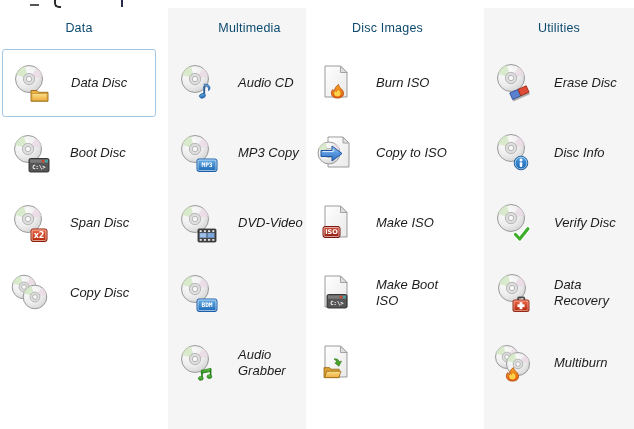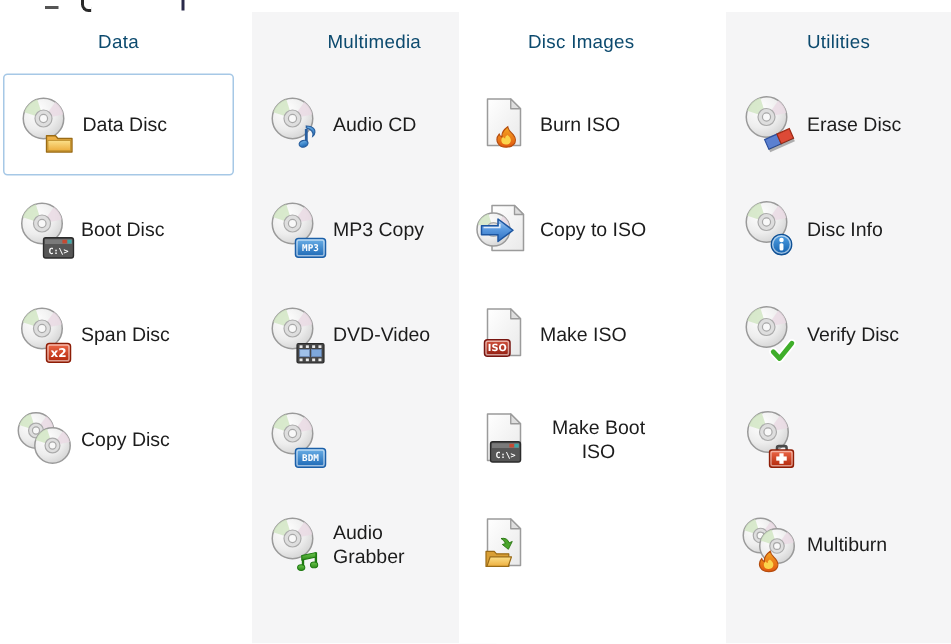--- a/index.html
+++ b/index.html
@@ -33,24 +33,25 @@
     height:70px; display:flex; align-items:center;
     padding-left:10px; box-sizing:border-box; cursor:default;
   }
   .item[data-selected="true"] {
     height:68px; margin:1px 2px; padding-left:8px;
     border:1px solid #a6c8e6; border-radius:3px; background:#ffffff;
   }
   .icon { width:40px; height:40px; flex:0 0 40px; }
   .icon svg { width:40px; height:40px; display:block; }
   .label {
-    margin-left:4px; font-size:13px; color:#1c1c1c; line-height:1.25;
+    margin-left:20px; font-size:13px; color:#1c1c1c; line-height:1.25;
     max-width:84px;
+    font-style:italic;
   }
-  #col-discimages .label { max-width:78px;text-align:center; }
+  #col-discimages .label { max-width:78px; }
   #col-utilities  .label { max-width:94px; }
 </style>
 </head>
 <body>
 
 <div class="topstrip">
   <div class="remnant bar1"></div>
   <div class="remnant hook"></div>
   <div class="remnant bar2"></div>
 </div>
@@ -1137,20 +1138,21 @@
   <path d="M18 15 L25.965 4.0649999999999995 A13.5 13.5 0 0 1 31.23 12.3 Z" fill="#ead9e4" opacity="0.8"></path>
   <circle cx="18" cy="15" r="5.67" fill="#dedede" stroke="#ababab" stroke-width="0.8"></circle>
   <circle cx="18" cy="15" r="2.70" fill="#f8f8f8" stroke="#a8a8a8" stroke-width="0.8"></circle>
             <rect x="24" y="24.4" width="6.4" height="4" rx="1.2" fill="none" stroke="#4a4a4a" stroke-width="1.7"></rect>
   <rect x="19" y="27" width="16" height="11.5" rx="1.5" fill="url(#gRed)" stroke="#8d1d06" stroke-width="0.9"></rect>
   <rect x="20" y="28" width="14" height="9.5" rx="1" fill="none" stroke="rgba(255,255,255,0.5)" stroke-width="0.9"></rect>
   <rect x="25.6" y="29.2" width="2.8" height="7" fill="#ffffff"></rect>
   <rect x="23.5" y="31.3" width="7" height="2.8" fill="#ffffff"></rect>
           </svg>
         </span>
+        <span class="label">Data Recovery</span>
       </div>
       <div class="item">
         <span class="icon">
           <svg viewBox="0 0 40 40" xmlns="http://www.w3.org/2000/svg">
             <defs>
 <radialGradient id="gD" cx="35%" cy="30%" r="85%">
                 <stop offset="0%" stop-color="#ffffff"></stop>
                 <stop offset="55%" stop-color="#ededed"></stop>
                 <stop offset="100%" stop-color="#cccccc"></stop>
               </radialGradient>

